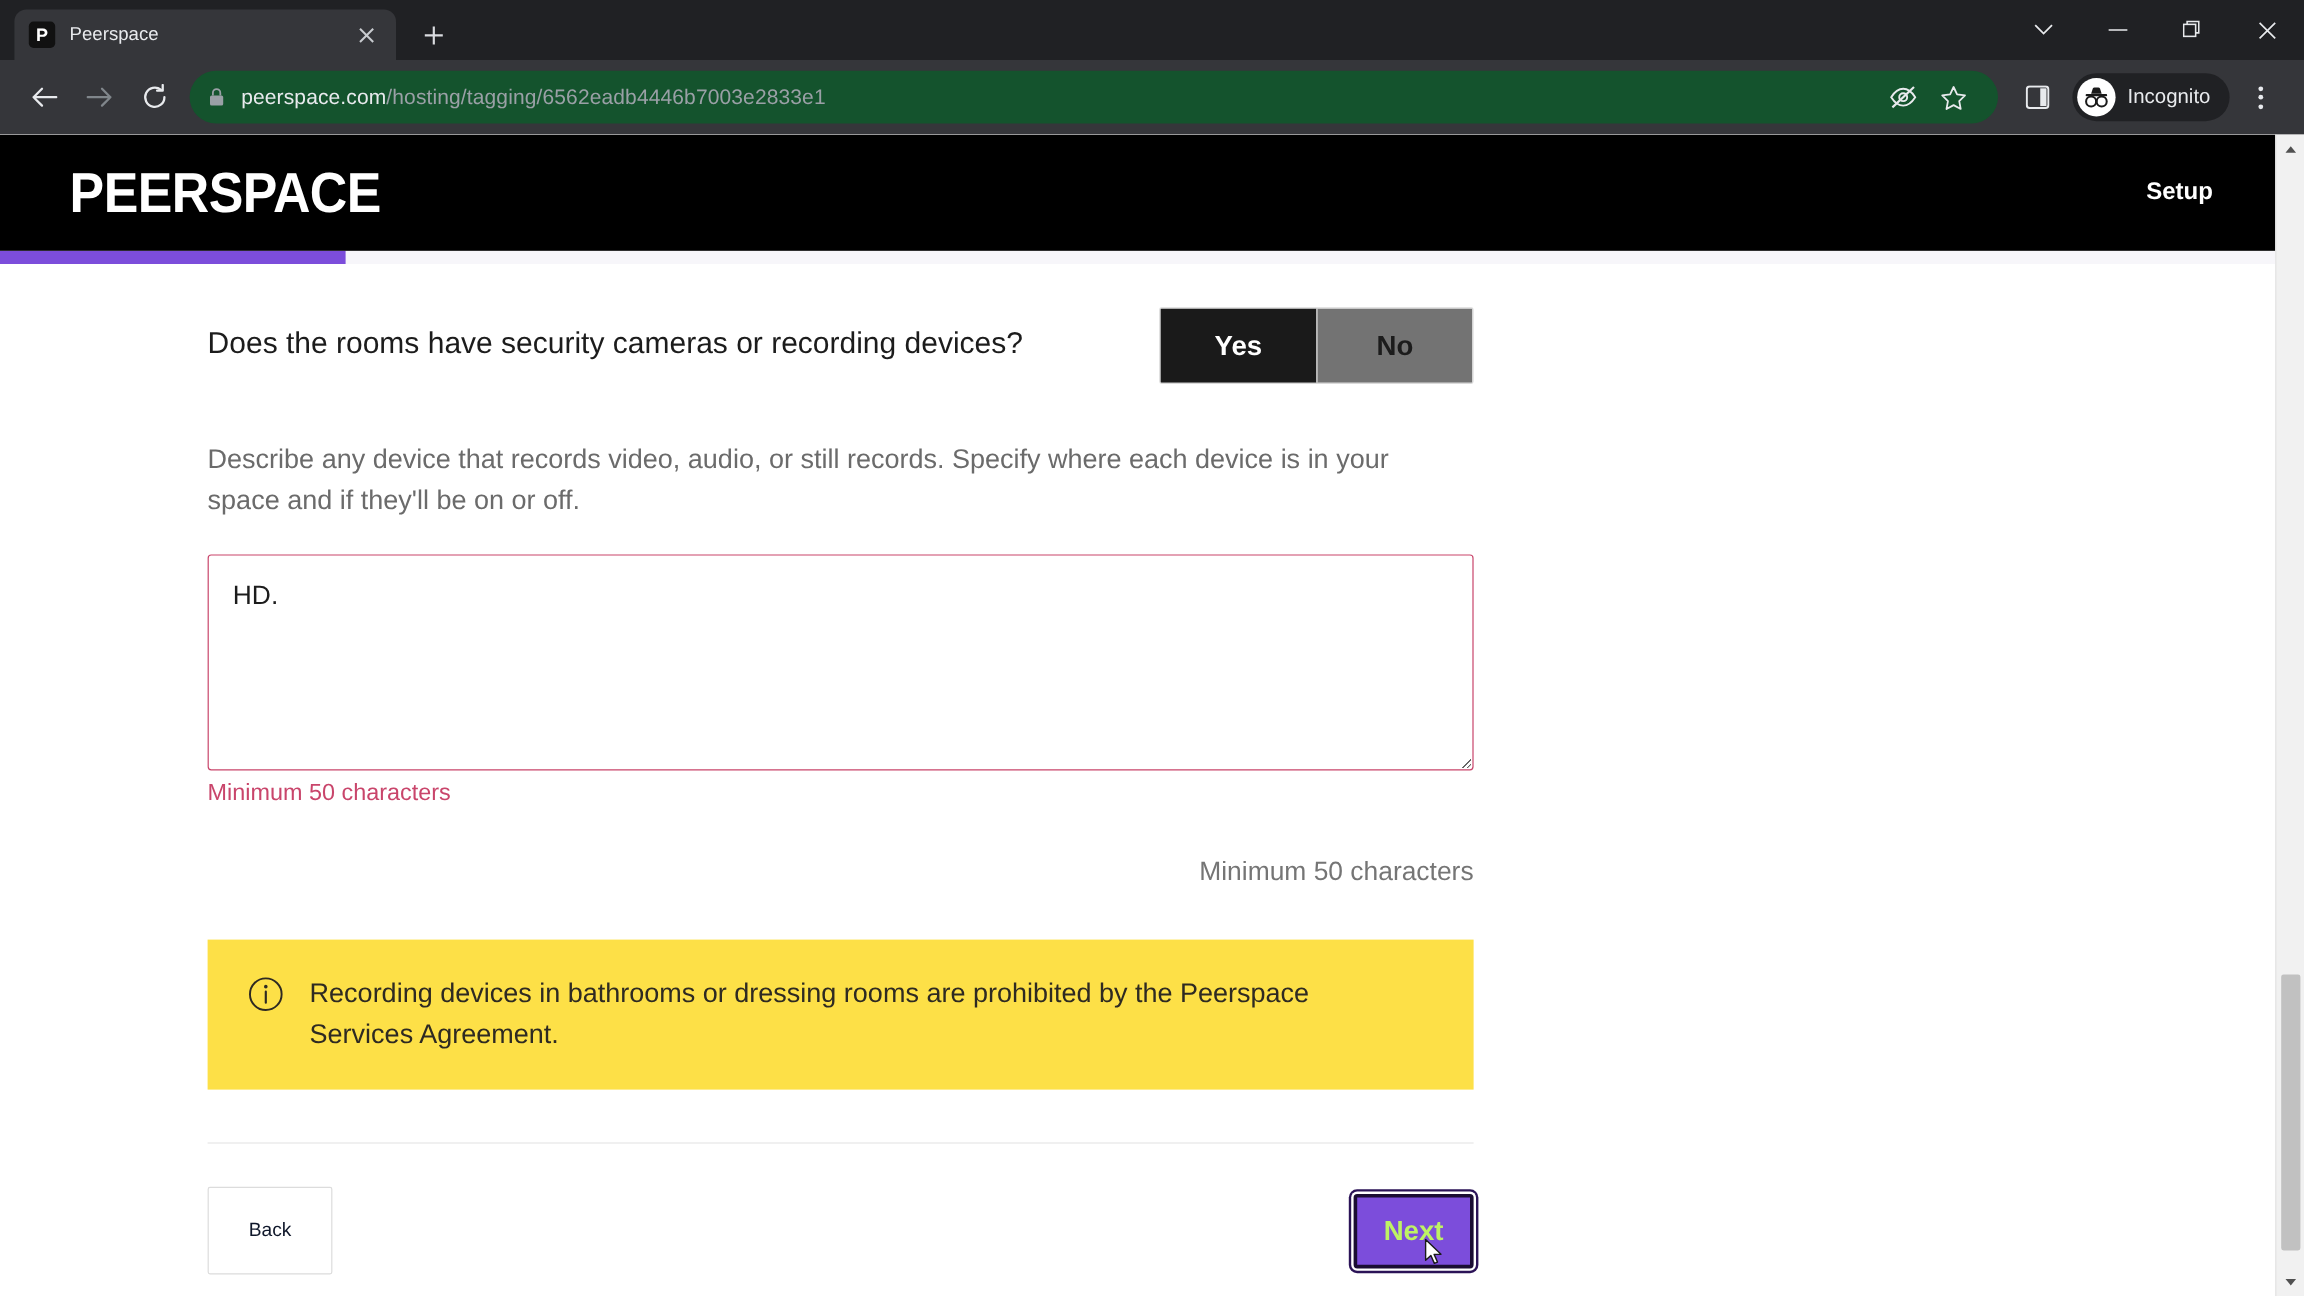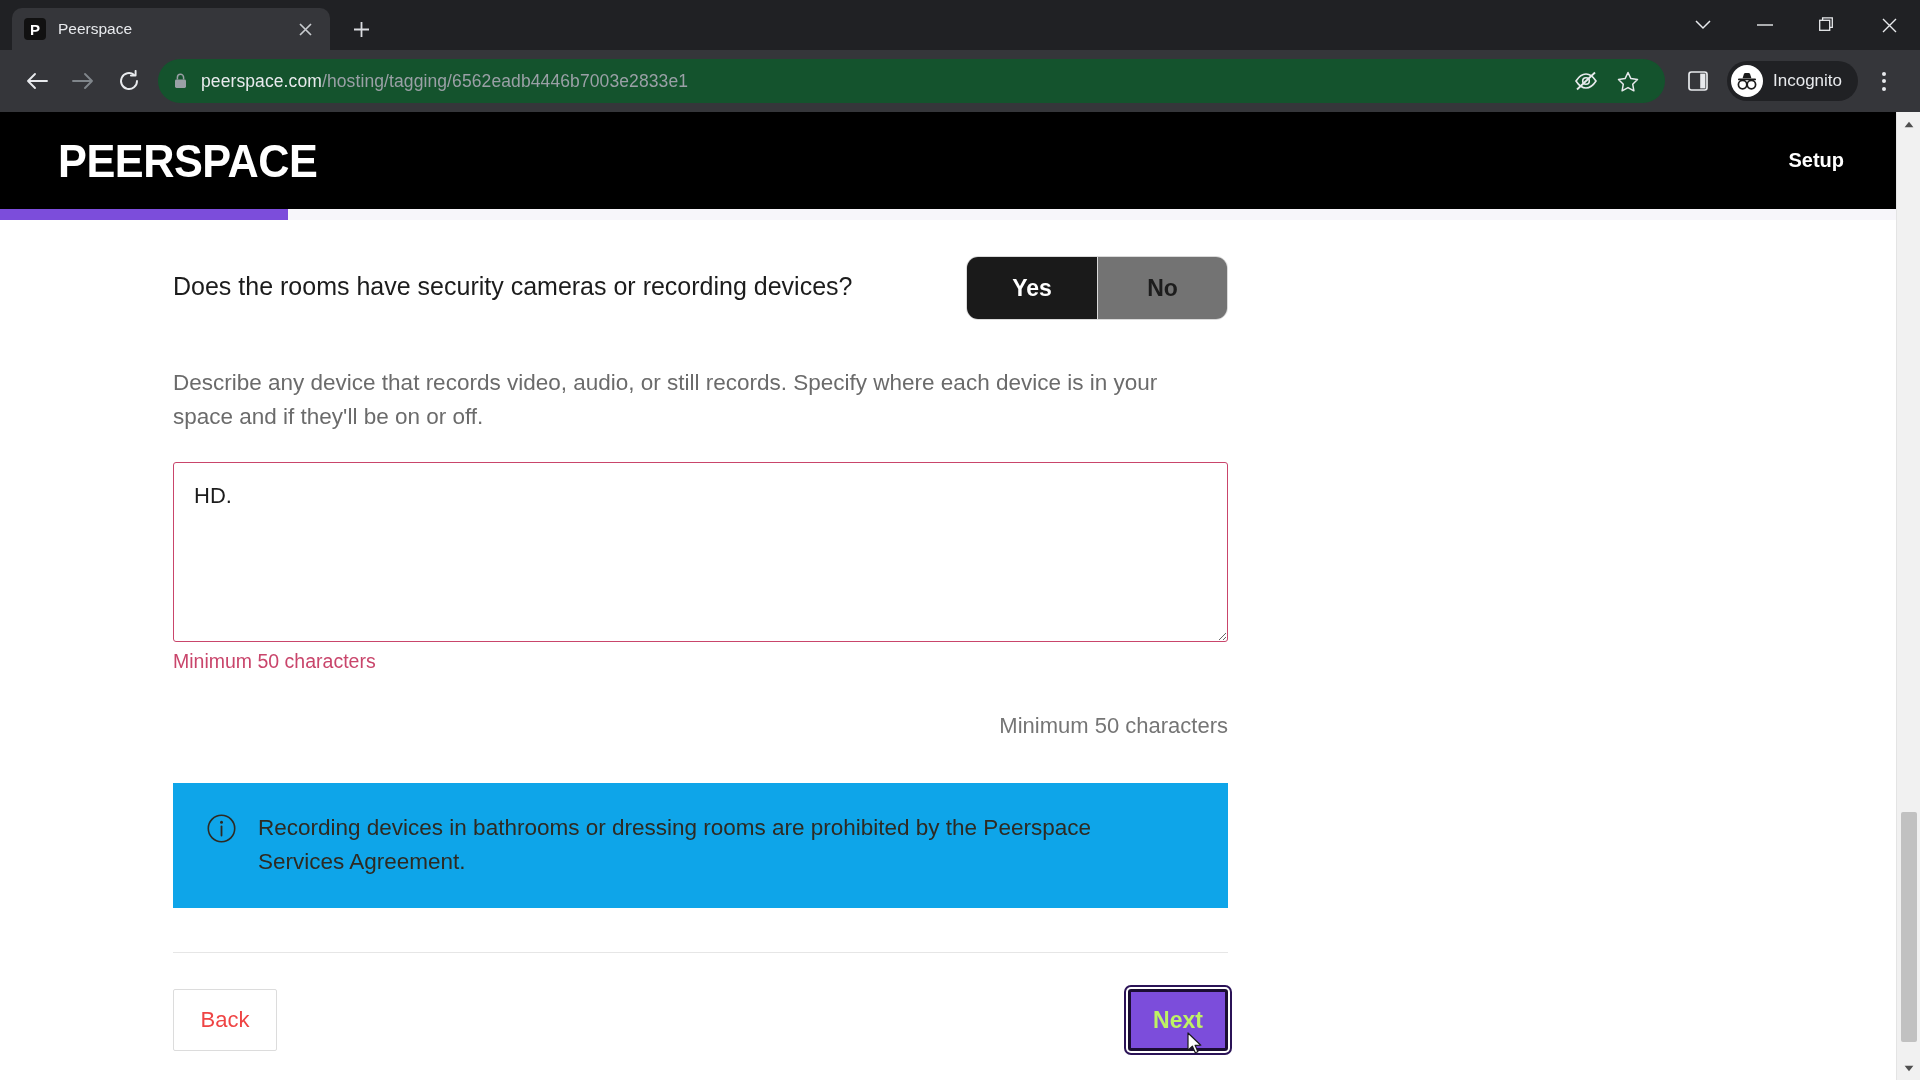--- a/index.html
+++ b/index.html
@@ -199,21 +199,21 @@
   .question {
     font-size: 25px;
     color: #1c1c1c;
     line-height: 1.35;
     padding-top: 14px;
     font-weight: 400;
   }
   .toggle {
     display: flex;
     border: 1px solid #dadada;
-    border-radius: 12px;
+    border-radius: 2px;
     overflow: hidden;
     flex: 0 0 auto;
     height: 64px;
   }
   .toggle .opt {
     width: 130px;
     display: flex; align-items: center; justify-content: center;
     font-size: 23px;
     font-weight: 700;
     color: #1c1c1c;
@@ -287,25 +287,25 @@
   }
 
   .actions {
     width: 1055px;
     margin-top: 36px;
     display: flex;
     justify-content: space-between;
     align-items: center;
   }
   .btn-back {
-    width: 104px; height: 62px;
+    width: 104px; height: 73px;
     border: 1px solid #dcdcdc;
     background: #ffffff;
-    color: #ef4444;
-    font-size: 22px;
+    color: #0f172a;
+    font-size: 16px;
     font-family: "Liberation Sans", sans-serif;
     border-radius: 2px;
     cursor: pointer;
   }
   .btn-next {
     width: 100px; height: 62px;
     background: #7c4ddb;
     color: #bef264;
     font-size: 23px;
     font-weight: 700;
@@ -491,21 +491,21 @@
 
         <div class="helptext">Describe any device that records video, audio, or still records. Specify where each device is in your space and if they'll be on or off.</div>
 
         <div class="textarea-wrap">
           <textarea class="answer" placeholder="" style="border-color: rgb(201, 69, 107);">HD.</textarea>
           <div class="err-text" style="color: rgb(201, 69, 107);">Minimum 50 characters</div>
         </div>
 
         <div class="counter">Minimum 50 characters</div>
 
-        <div class="notice" style="background: #0ea5e9;">
+        <div class="notice" style="background: #fde047;">
           <span class="notice-icon">
             <svg width="29" height="29" viewBox="0 0 29 29" aria-hidden="true">
               <circle cx="14.5" cy="14.5" r="13.2" stroke="#2e2a22" stroke-width="1.6" fill="none"></circle>
               <circle cx="14.5" cy="8.2" r="1.5" fill="#2e2a22"></circle>
               <path d="M14.5 12.4 V21.6" stroke="#2e2a22" stroke-width="1.8" stroke-linecap="round"></path>
             </svg>
           </span>
           <div class="notice-text">Recording devices in bathrooms or dressing rooms are prohibited by the Peerspace Services Agreement.</div>
         </div>
 

